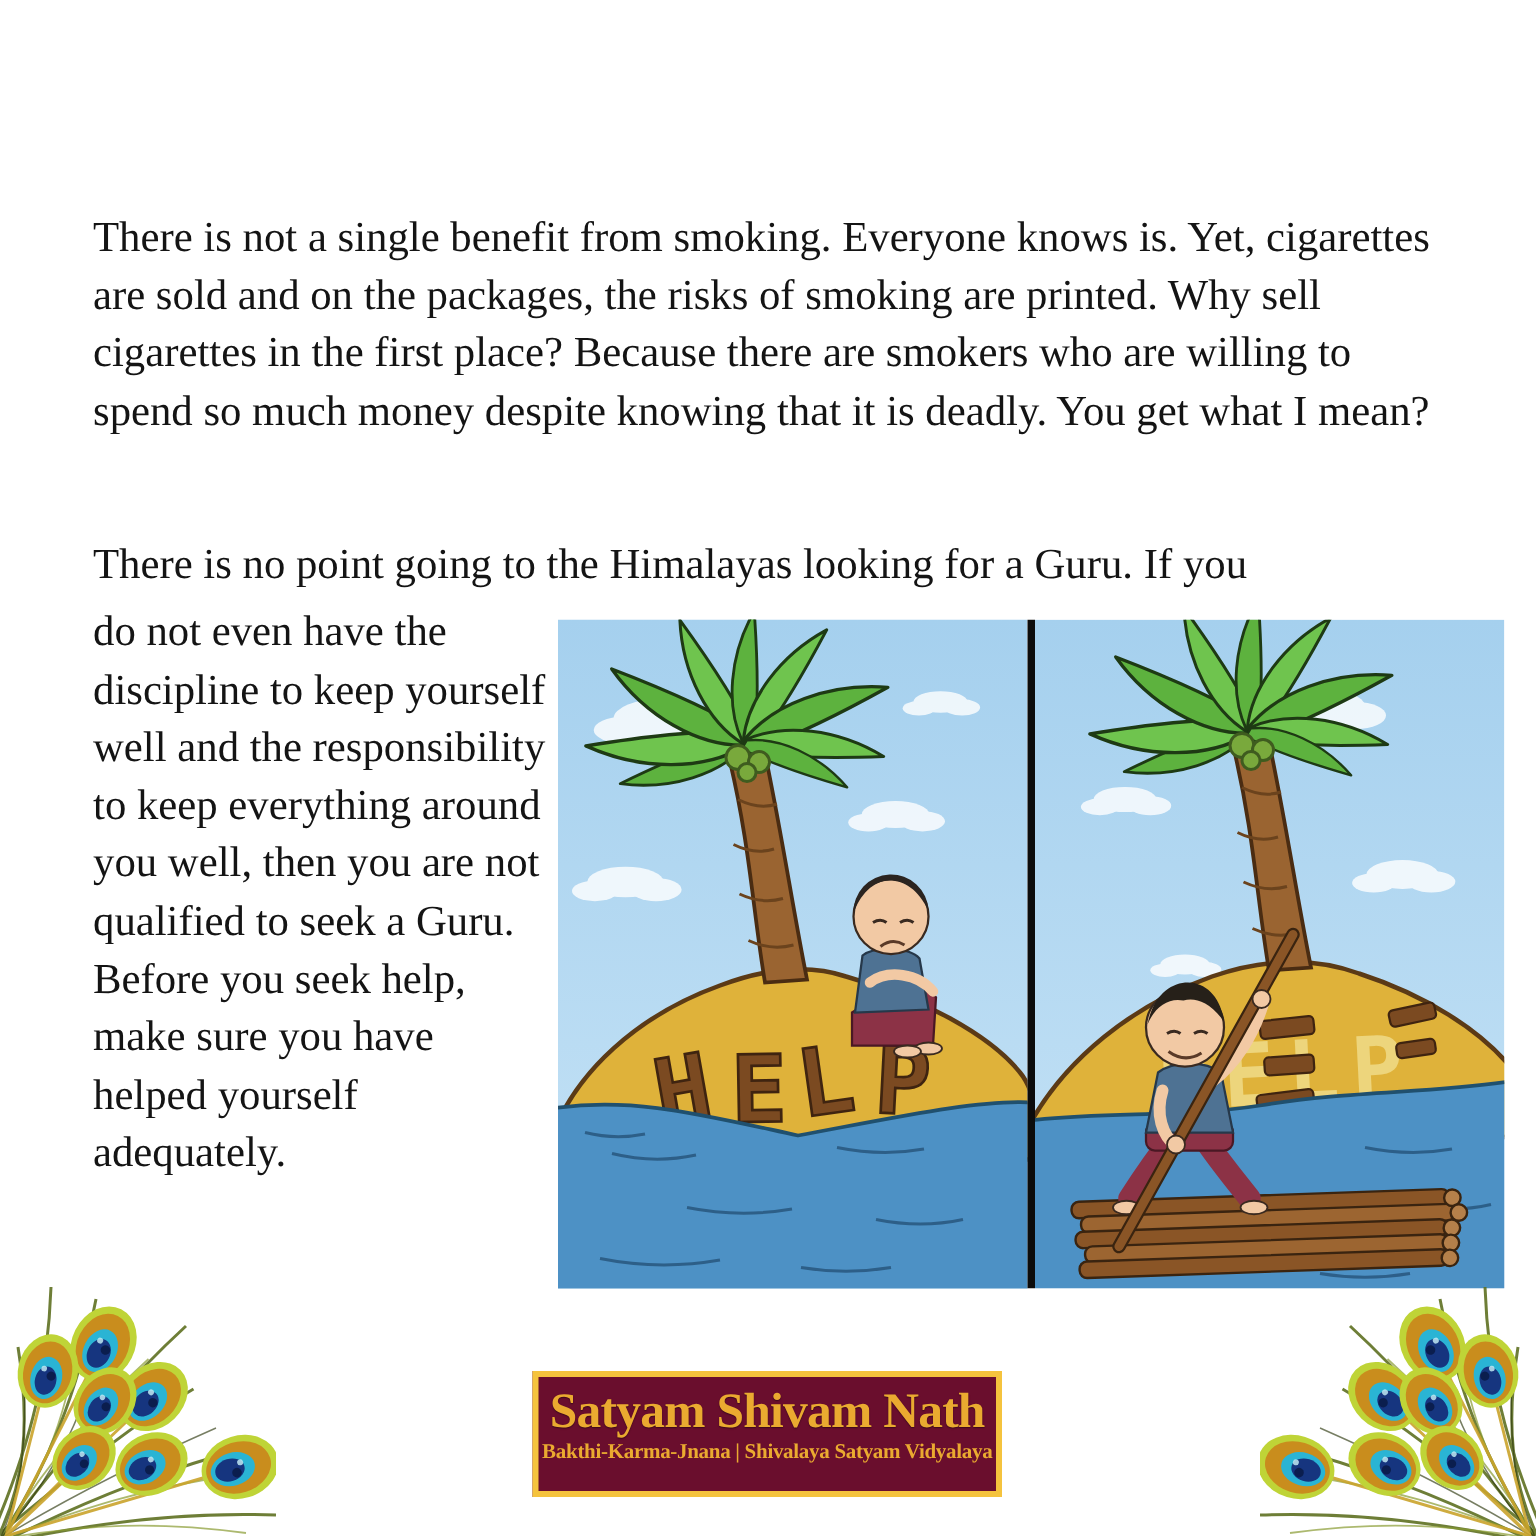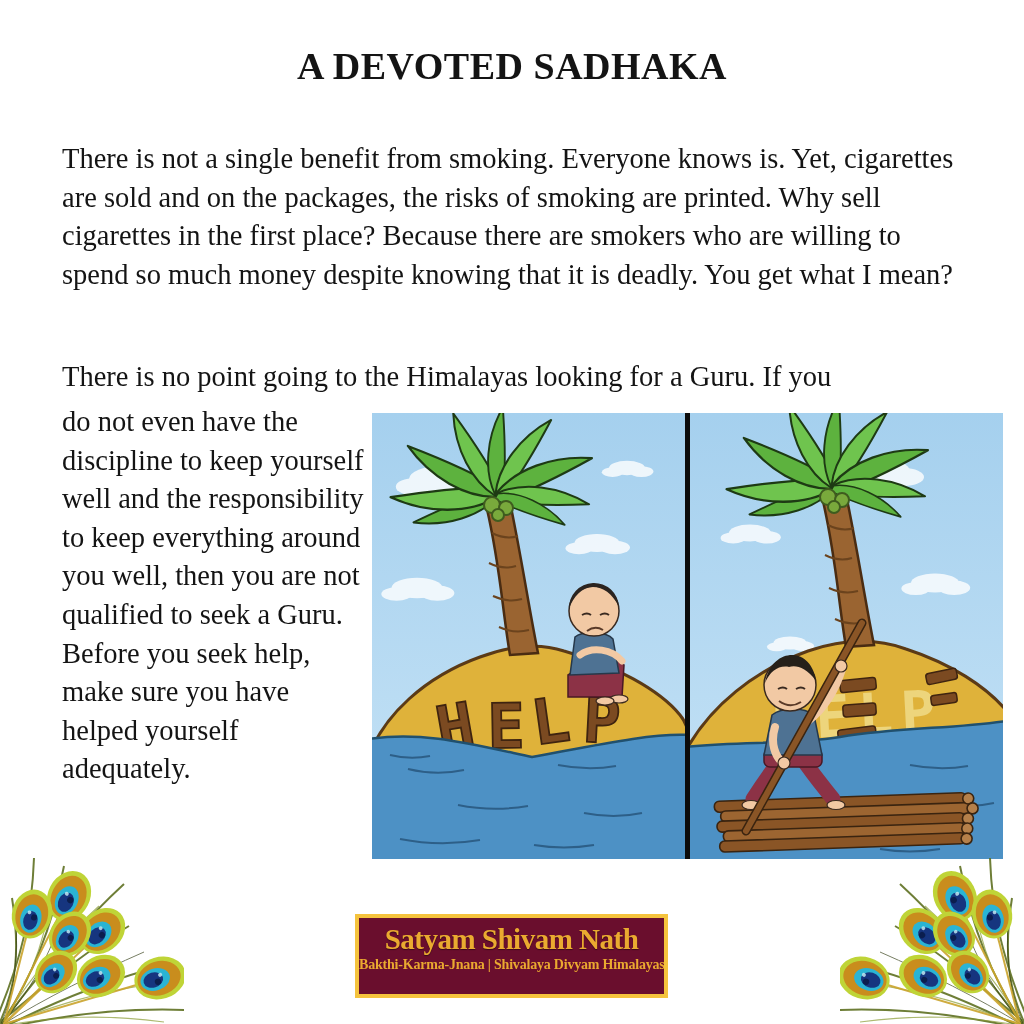--- a/index.html
+++ b/index.html
@@ -20,39 +20,38 @@
     font-size:28.5px;line-height:38.6px;}
   .illustration{position:absolute;top:413px;left:372px;width:631px;height:446px;}
   .illustration svg{display:block;width:631px;height:446px;}
   .banner{
     position:absolute;top:914px;left:355px;width:313px;height:84px;
     box-sizing:border-box;border:4px solid var(--banner-gold-border,#f5c33d);
     background:var(--banner-maroon,#6a0e2d);
     text-align:center;overflow:hidden;
   }
   .banner-title{
-    margin-top:5px;font-size:29px;font-weight:bold;letter-spacing:-.5px;
+    margin-top:5px;font-size:33px;font-weight:bold;letter-spacing:-.5px;
     color:var(--banner-text-gold,#eaaa30);
     text-shadow:0 1px 1px rgba(0,0,0,.45);white-space:nowrap;
   }
   .banner-subtitle{
     margin-top:1px;font-size:14px;font-weight:bold;letter-spacing:-.2px;
     color:var(--banner-text-gold,#eaaa30);white-space:nowrap;
   }
   .feather{position:absolute;bottom:-4px;width:188px;height:172px;}
   .feather-right{right:-4px;}
   .feather-left{left:-4px;transform:scaleX(-1);}
   .helptext{font-family:"DejaVu Sans Mono", monospace;font-weight:bold;}
 </style>
 </head>
 <body>
 
 <div class="page">
 
-  <h1 class="page-title">A DEVOTED SADHAKA</h1>
 
   <p class="para para-smoking">There is not a single benefit from smoking. Everyone knows is. Yet, cigarettes are sold and on the packages, the risks of smoking are printed. Why sell cigarettes in the first place? Because there are smokers who are willing to spend so much money despite knowing that it is deadly. You get what I mean?</p>
   <p class="para para-guru-intro">There is no point going to the Himalayas looking for a Guru. If you</p>
   <div class="para-guru-body">do not even have the discipline to keep yourself well and the responsibility to keep everything around you well, then you are not qualified to seek a Guru. Before you seek help, make sure you have helped yourself adequately.</div>
 
   <div class="illustration">
     <svg viewBox="0 0 631 446">
       <defs>
         <linearGradient id="skyGrad" x1="0" y1="0" x2="0" y2="1">
           <stop offset="0" stop-color="#a5d0ee"></stop>
@@ -242,16 +241,16 @@
     </defs>
     <use href="#feather-corner"></use>
   </svg>
 
   <svg class="feather feather-left" viewBox="0 0 188 172">
     <use href="#feather-corner"></use>
   </svg>
 
   <div class="banner">
     <div class="banner-title">Satyam Shivam Nath</div>
-    <div class="banner-subtitle">Bakthi-Karma-Jnana | Shivalaya Divyam Himalayas</div>
+    <div class="banner-subtitle">Bakthi-Karma-Jnana | Shivalaya Satyam Vidyalaya</div>
   </div>
 
 </div>
 
 </body></html>

